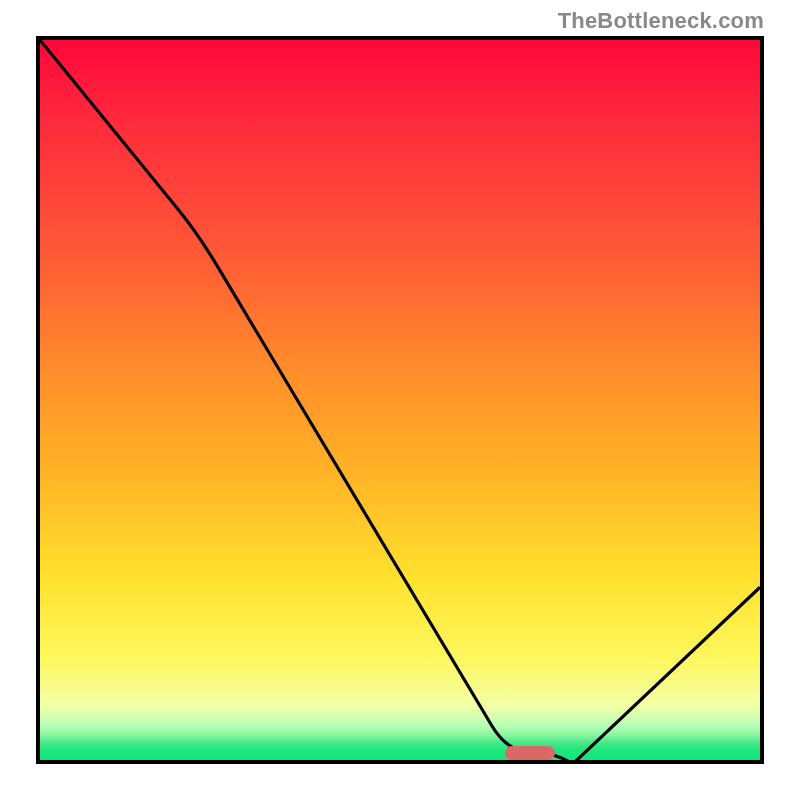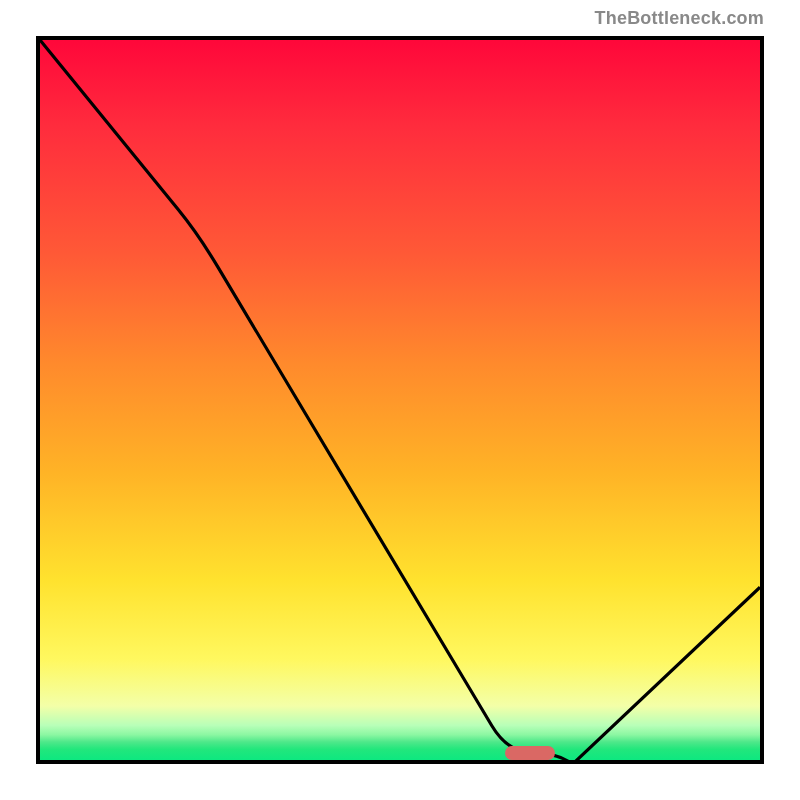--- a/index.html
+++ b/index.html
@@ -57,21 +57,21 @@
     height: 14px;
     background: #da6864;
     border-radius: 7px;
     transform: translate(-50%, -50%);
   }
   .watermark {
     position: absolute;
     top: 8px;
     right: 36px;
     font-family: Arial, Helvetica, sans-serif;
-    font-size: 18px;
+    font-size: 22px;
     font-weight: bold;
     color: #898989;
     letter-spacing: 0.2px;
   }
 </style>
 </head>
 <body>
 
 <div class="chart-container">
 

